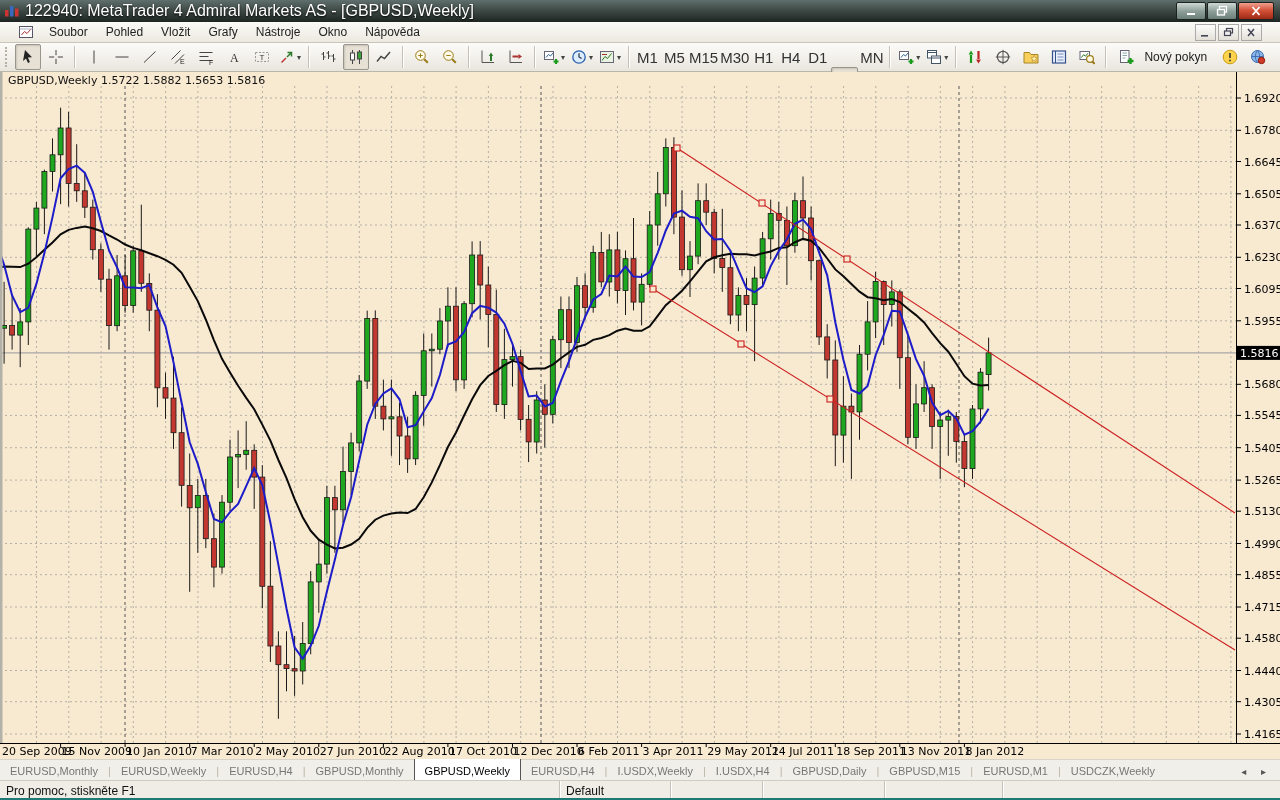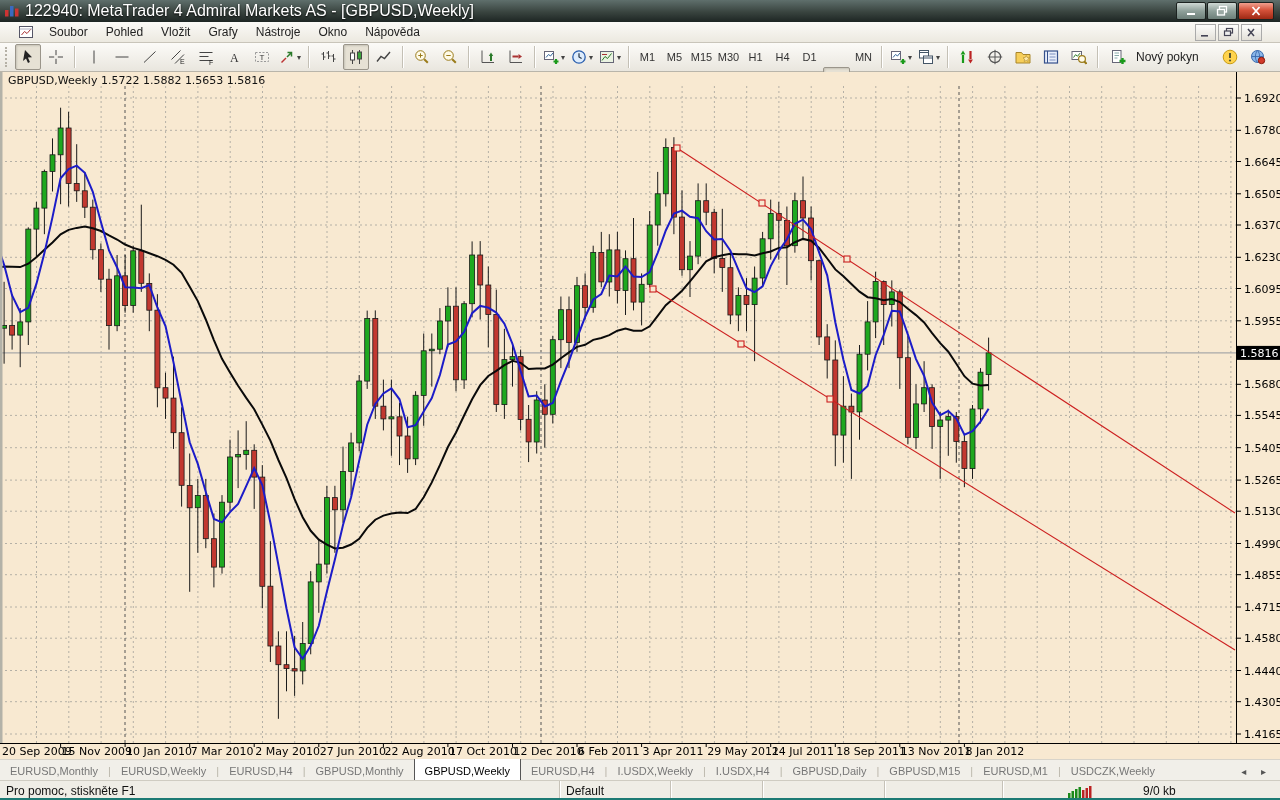--- a/index.html
+++ b/index.html
@@ -25,21 +25,21 @@
   
   .toolbar{height:28px;background:linear-gradient(#fcfbf8,#e9e6de);border-bottom:1px solid #b9b5aa;
            display:flex;align-items:center;padding:0 2px;}
   .grip{width:4px;height:20px;margin:0 3px;border-left:2px dotted #b5b1a6;}
   .tbtn{min-width:24px;height:24px;border:1px solid transparent;border-radius:2px;display:flex;
         align-items:center;justify-content:center;margin:0 1px;}
   .tbtn.pressed{background:#e6e1d4;border:1px solid #9a958a;box-shadow:inset 1px 1px 2px #00000022;}
   .tsep{width:0;height:22px;border-left:1px solid #c4c0b5;border-right:1px solid #ffffff;margin:0 4px;}
   .drop{font-size:8px;color:#444;margin-left:2px;}
   .tfbtn{min-width:25px;height:22px;display:flex;align-items:center;justify-content:center;
-         font-size:11px;color:#333;border:1px solid transparent;border-radius:2px;}
+         font-size:15px;color:#333;border:1px solid transparent;border-radius:2px;}
   .tfbtn.pressed{background:#e6e1d4;border:1px solid #9a958a;box-shadow:inset 1px 1px 2px #00000022;margin-top:44px;}
   .orderbtn{display:flex;align-items:center;height:24px;padding:0 6px;border:1px solid transparent;gap:6px;}
   .orderbtn span.lbl{margin-left:4px;font-size:12px;color:#222;}
   .rightgrp{margin-left:auto;display:flex;align-items:center;padding-right:6px;}
   
   #chart-wrap{position:relative;width:1280px;height:687px;background:#f8e9d1;}
   #chart-wrap svg{position:absolute;left:0;top:0;}
   
   .tabbar{height:20px;background:#f1efe9;border-top:1px solid #d8d4ca;display:flex;align-items:flex-end;
           font-size:11px;color:#777;}
@@ -852,29 +852,15 @@
       <span class="tab">USDCZK,Weekly</span>
       <span class="tabarrows">◂ ▸</span>
     </div>
 
   <div class="statusbar">
     <span class="seg help">Pro pomoc, stiskněte F1</span>
     <span class="seg profile">Default</span>
     <span class="seg e1"></span>
     <span class="seg e2"></span>
     <span class="seg e3"></span>
-    <span class="seg last">
-      <span class="hist">
-          <svg width="30" height="14" style="display:block">
-            <rect x="1" y="9" width="2.5" height="5" fill="#1a8a1a"></rect>
-            <rect x="4.5" y="7" width="2.5" height="7" fill="#1a8a1a"></rect>
-            <rect x="8" y="5" width="2.5" height="9" fill="#1a8a1a"></rect>
-            <rect x="11.5" y="3" width="2.5" height="11" fill="#1a8a1a"></rect>
-            <rect x="15" y="6" width="2.5" height="8" fill="#b22"></rect>
-            <rect x="18.5" y="4" width="2.5" height="10" fill="#b22"></rect>
-            <rect x="22" y="2" width="2.5" height="12" fill="#b22"></rect>
-          </svg>
-        </span>
-      <span class="kb">9/0 kb</span>
-    </span>
   </div>
   <div class="teal-edge"></div>
 </div>
 
 </body></html>

